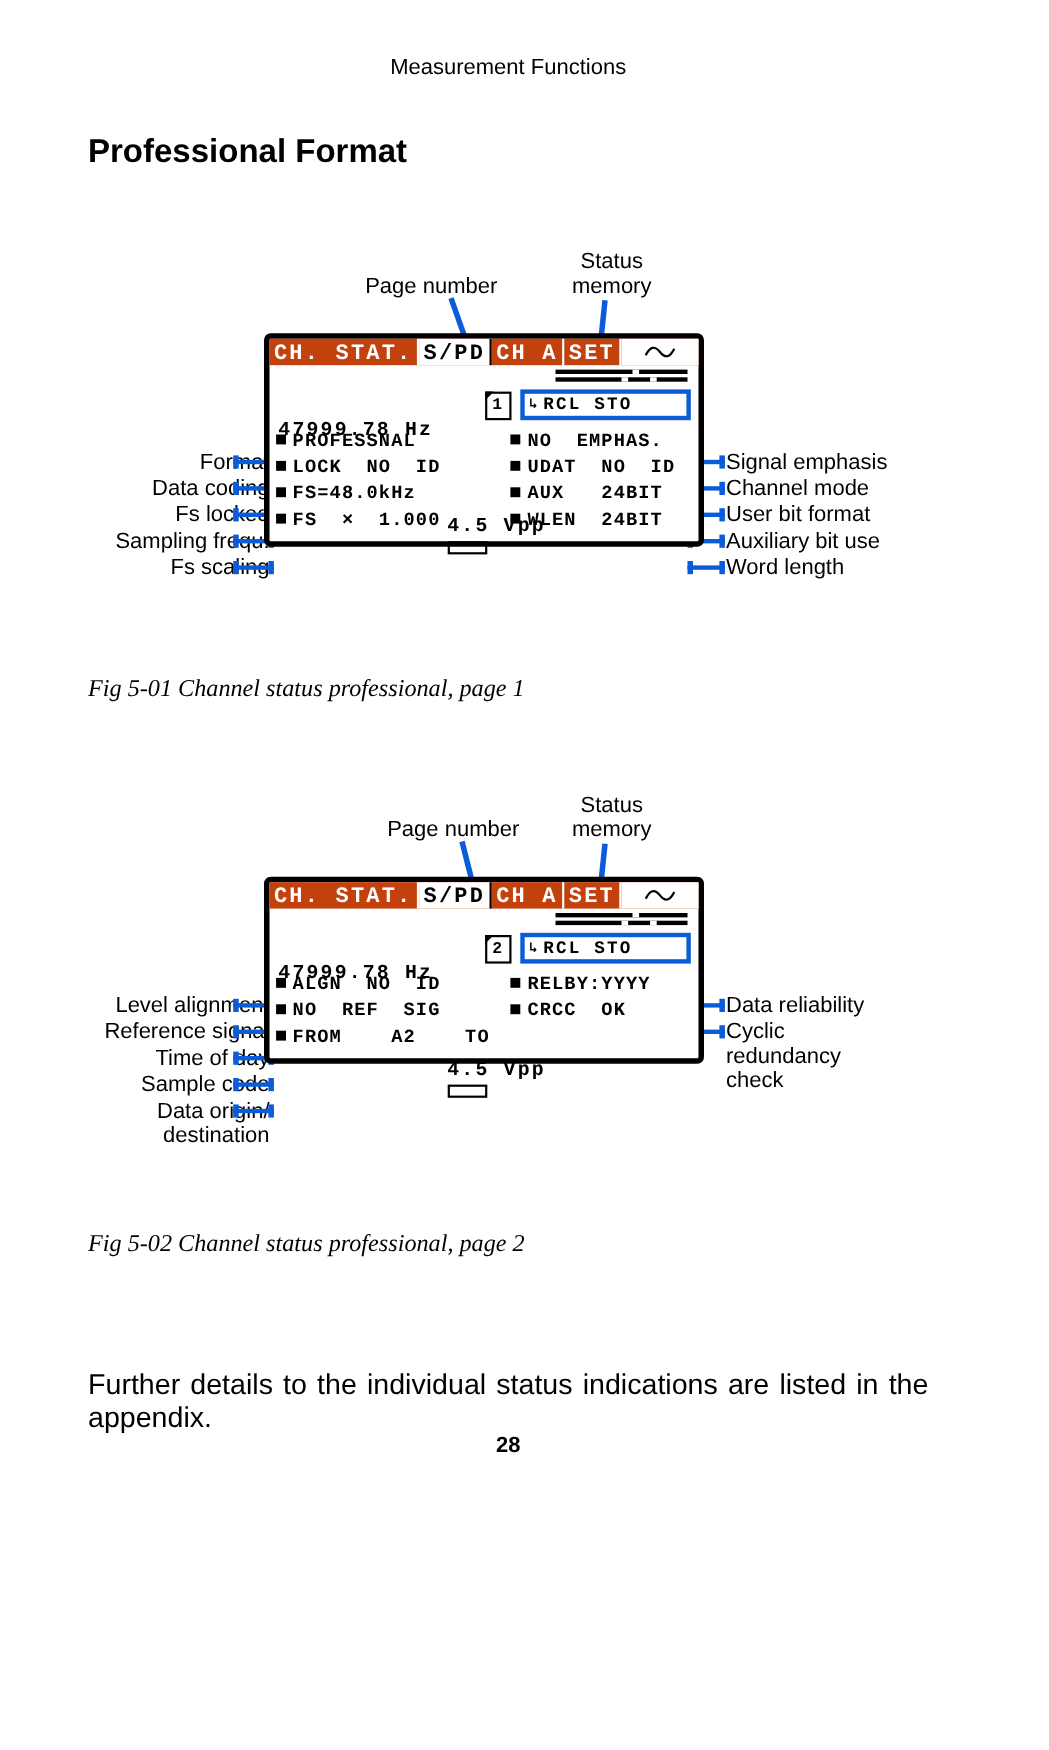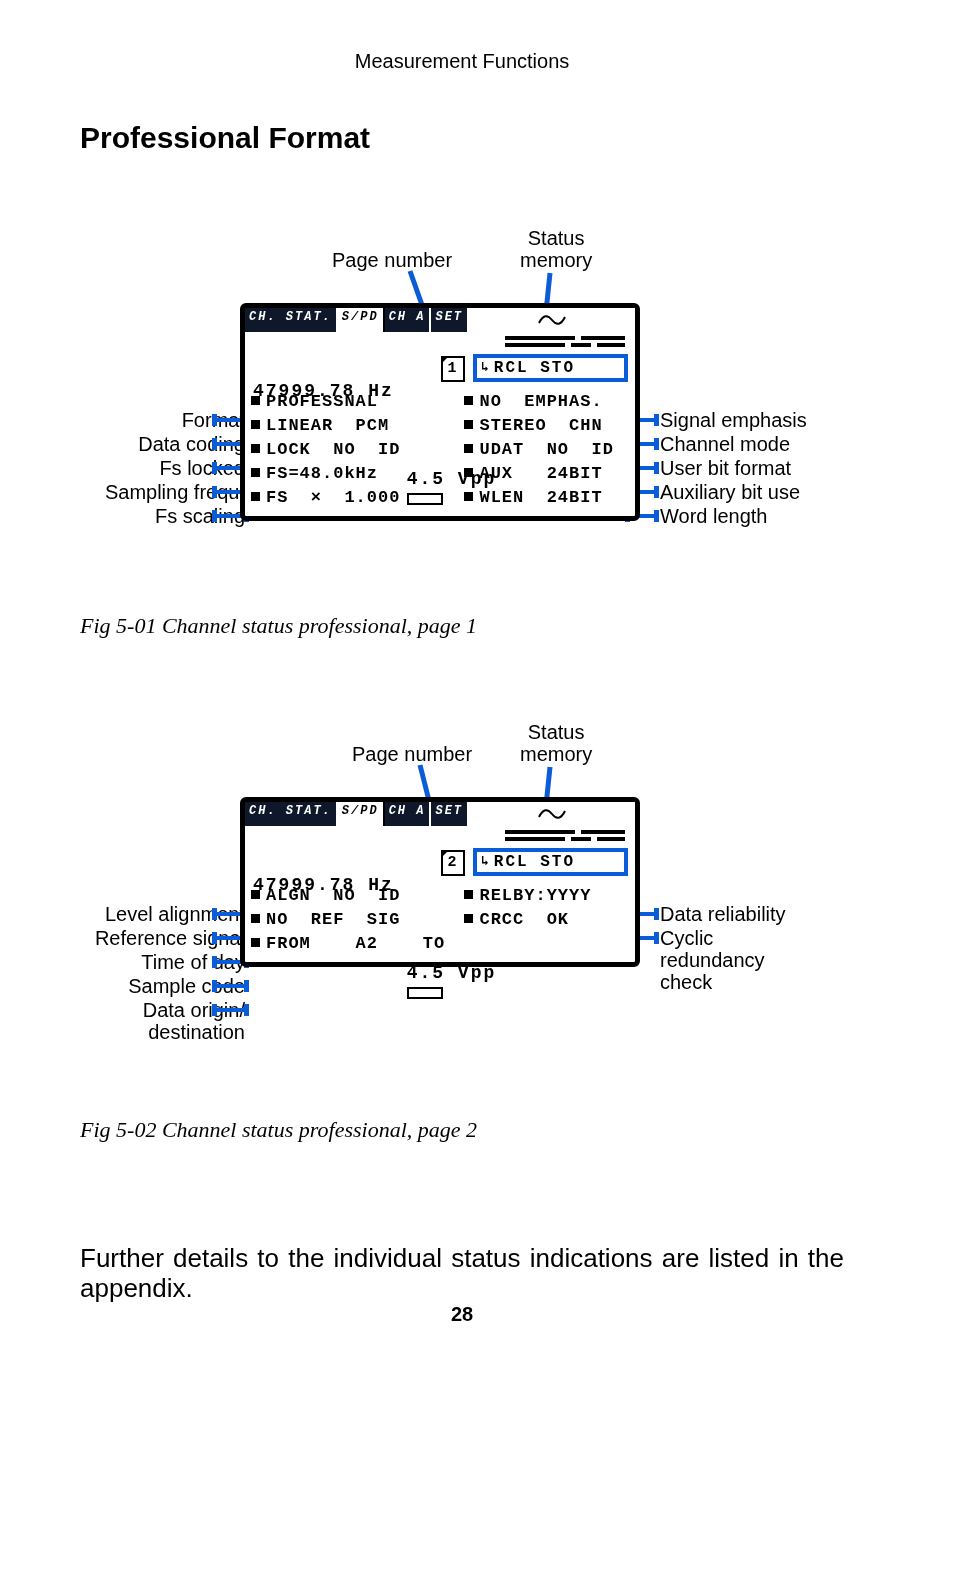--- a/index.html
+++ b/index.html
@@ -70,26 +70,25 @@
     border: 5px solid #000;
     border-radius: 6px;
     background: #fff;
     padding: 0;
     font-family: "Courier New", monospace;
     font-weight: bold;
   }
   .lcd-titlebar {
     display: flex;
     align-items: stretch;
-    background: #0f172a;
+    background: #c2410c;
     color: #fff;
     height: 24px;
-    font-size: 12px;
+    font-size: 20px;
     letter-spacing: 2px;
-    font-style: italic;
   }
   .tb-seg {
     padding: 2px 4px 0 4px;
     white-space: nowrap;
     border-right: 2px solid #fff;
   }
   .tb-seg.inv {
     background: #fff;
     color: #000;
     border-right: 2px solid #000;
@@ -320,24 +319,20 @@
           <span>RCL  STO</span>
         </div>
       </div>
 
       <div class="lcd-rows">
         <div class="lcd-row">
           <div class="cell-left"><span class="sq"></span><span>PROFESSNAL</span></div>
           <div class="cell-right"><span class="sq"></span><span>NO  EMPHAS.</span></div>
         </div>
         <div class="lcd-row">
-          <div class="cell-left"><span class="sq"></span><span>LINEAR  PCM</span></div>
-          <div class="cell-right"><span class="sq"></span><span>STEREO  CHN</span></div>
-        </div>
-        <div class="lcd-row">
           <div class="cell-left"><span class="sq"></span><span>LOCK  NO  ID</span></div>
           <div class="cell-right"><span class="sq"></span><span>UDAT  NO  ID</span></div>
         </div>
         <div class="lcd-row">
           <div class="cell-left"><span class="sq"></span><span>FS=48.0kHz</span></div>
           <div class="cell-right"><span class="sq"></span><span>AUX   24BIT</span></div>
         </div>
         <div class="lcd-row">
           <div class="cell-left"><span class="sq"></span><span>FS  ×  1.000</span></div>
           <div class="cell-right"><span class="sq"></span><span>WLEN  24BIT</span></div>

